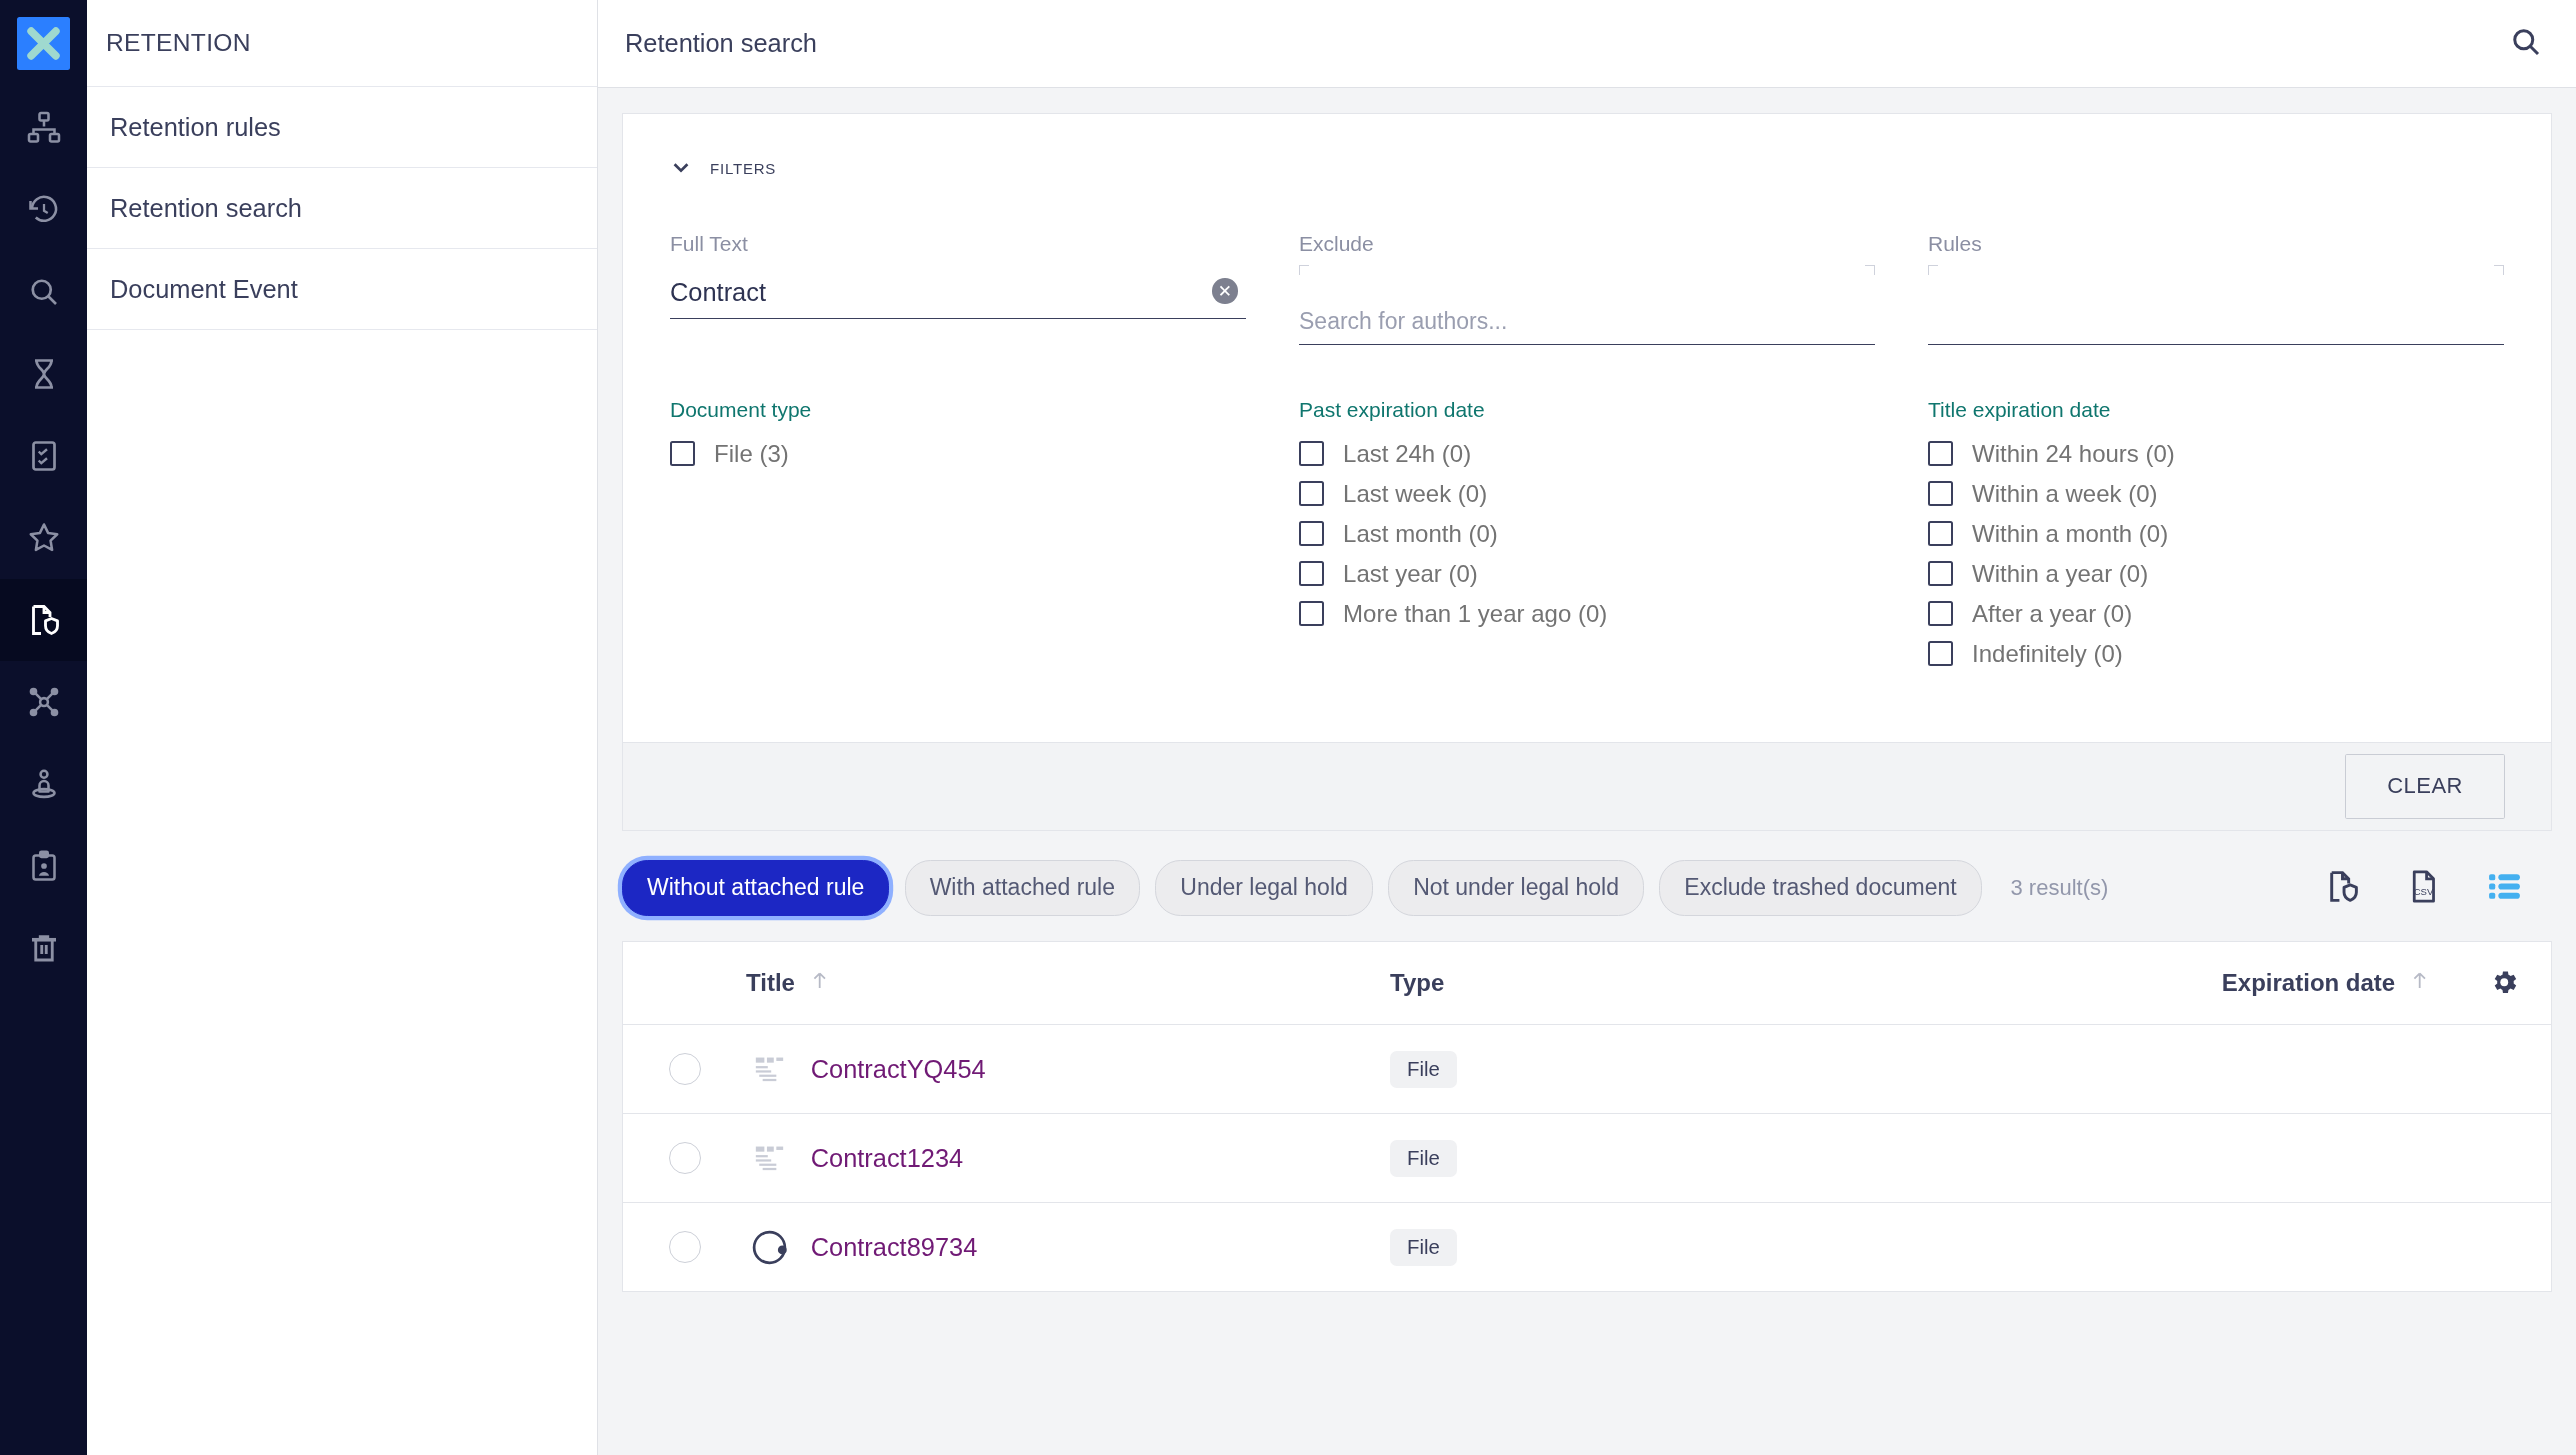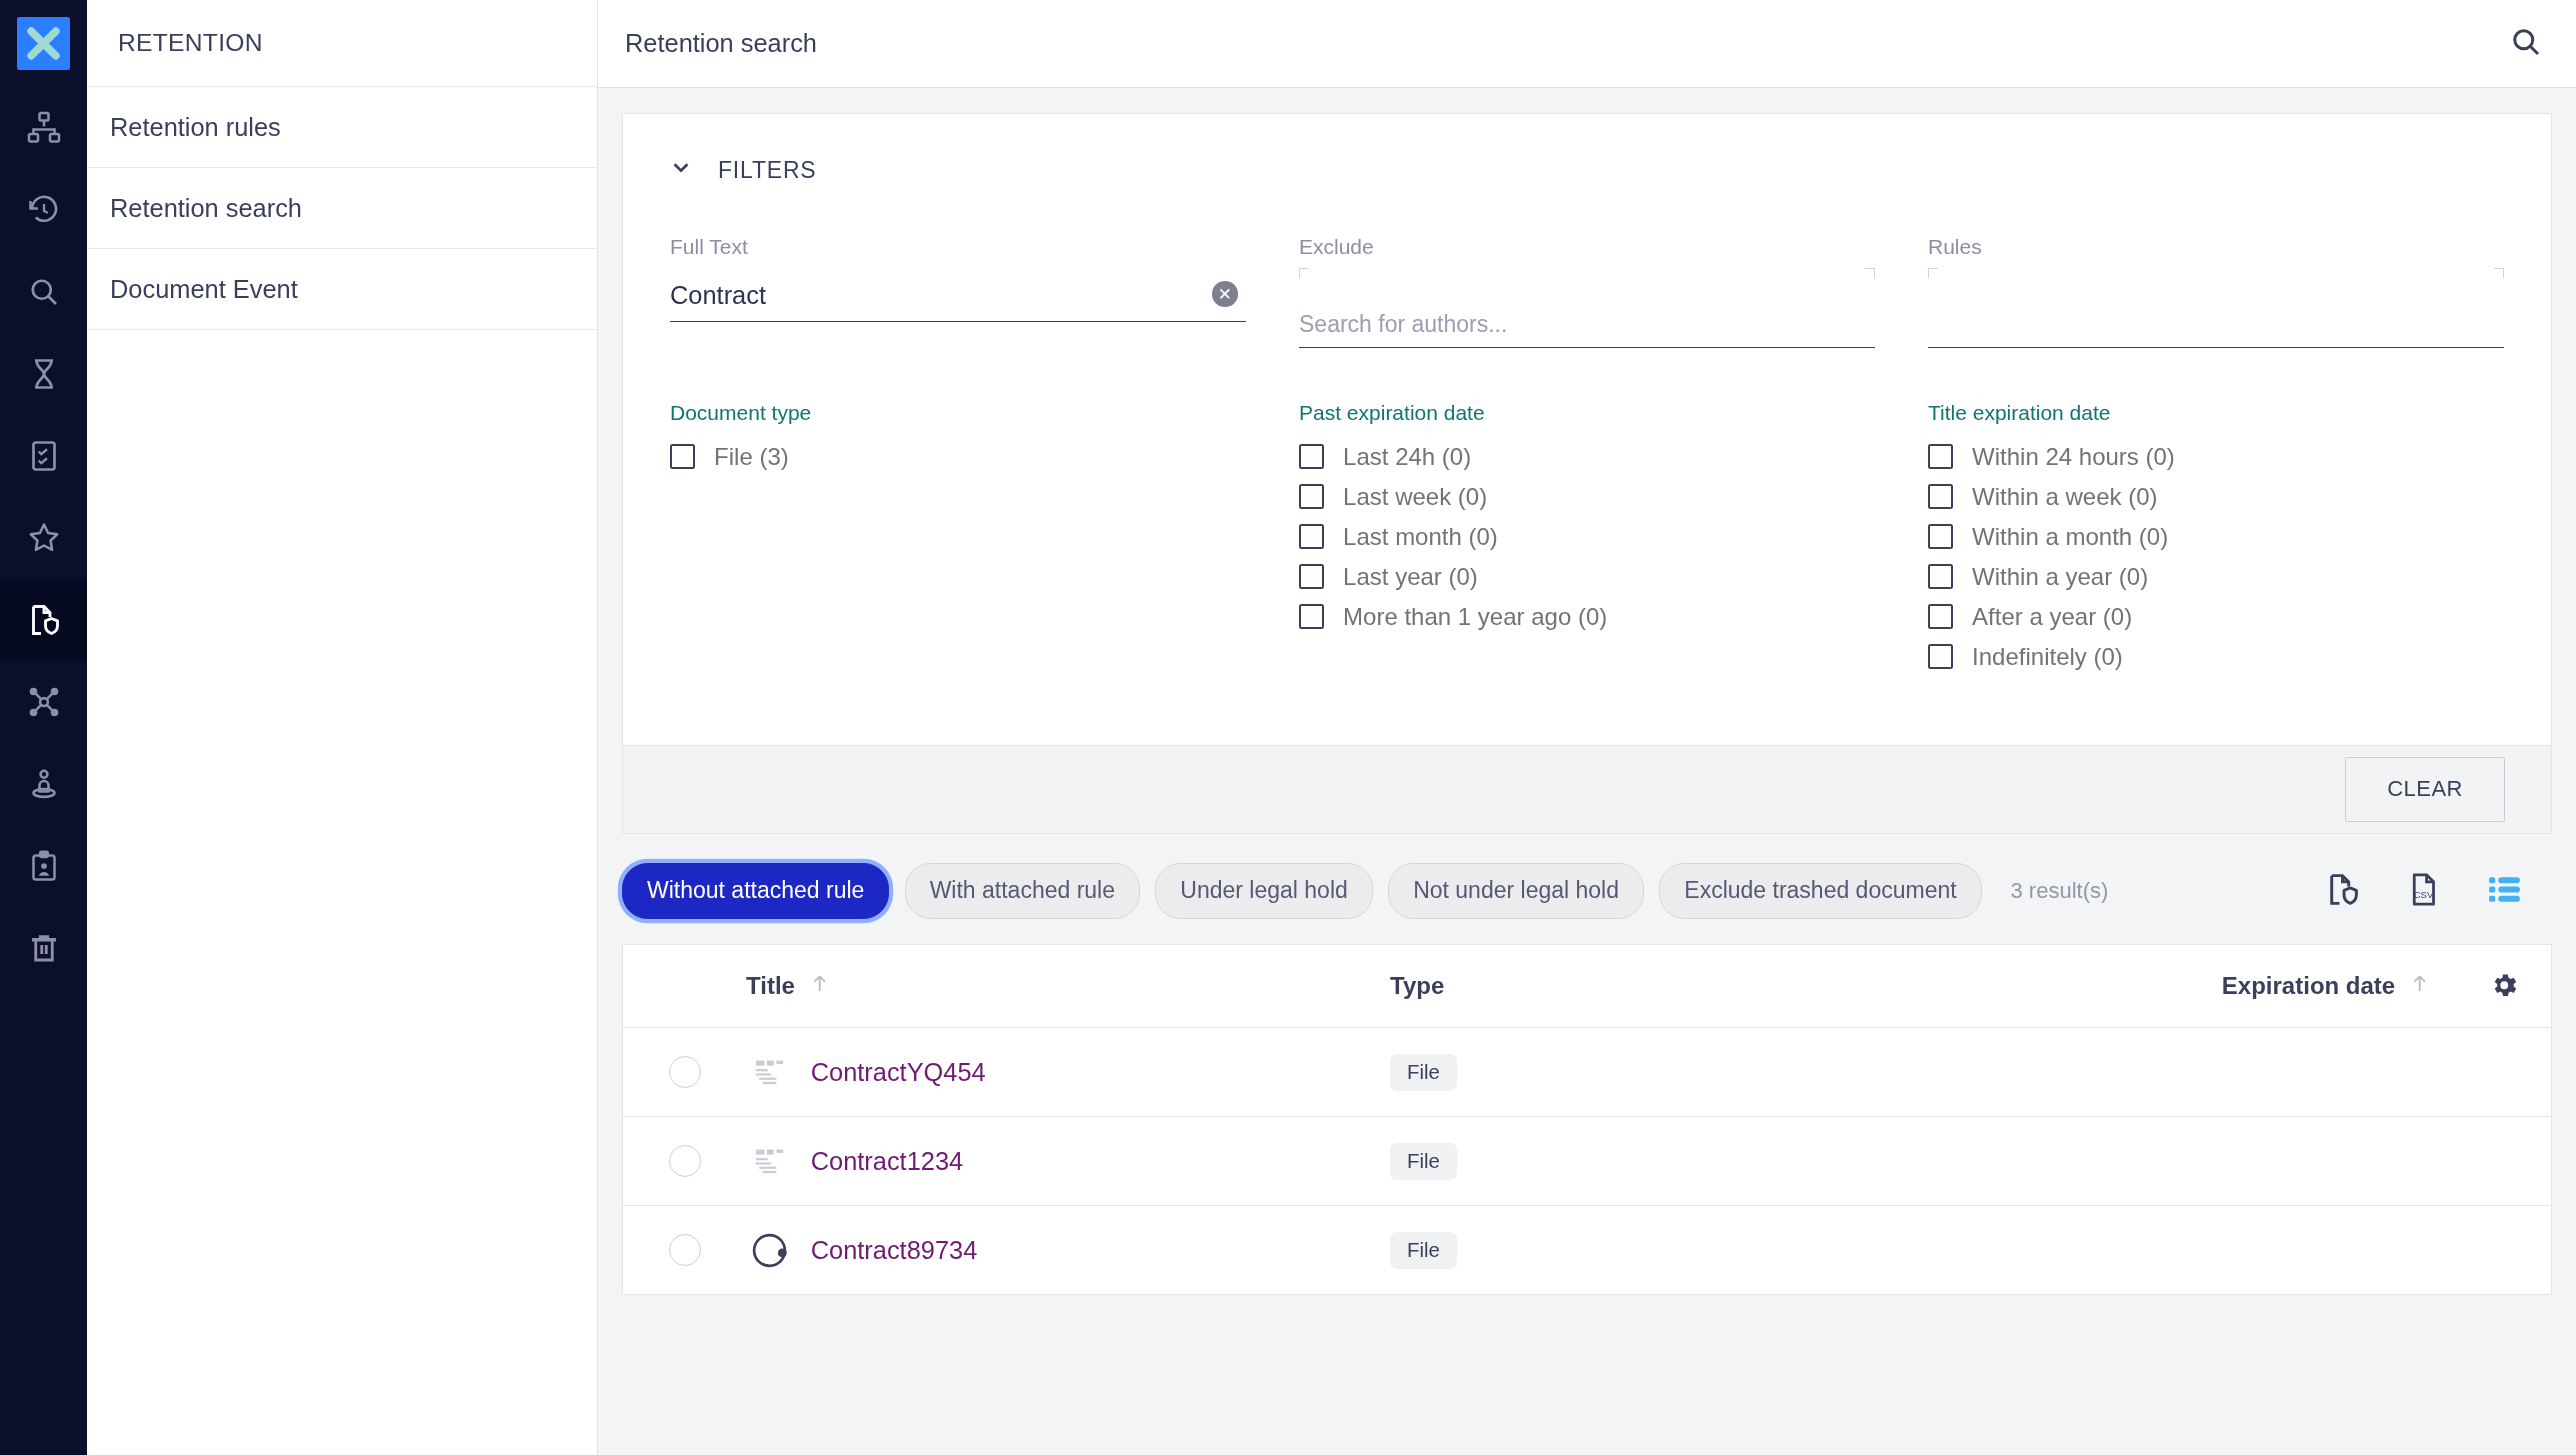--- a/index.html
+++ b/index.html
@@ -29,21 +29,21 @@
   .rail-item.active { background: #060a20; }
   .rail-item svg { display: block; }
 
   
   .subnav {
     width: 511px; min-width: 511px; height: 1455px;
     background: #ffffff; border-right: 0.8px solid #dfe1e6;
   }
   .subnav-title {
     height: 87px; display: flex; align-items: center;
-    padding-left: 31px; font-size: 24.6px; color: #3a3f5c; letter-spacing: 0.3px;
+    padding-left: 19px; font-size: 24.6px; color: #3a3f5c; letter-spacing: 0.3px;
     border-bottom: 0.8px solid #e6e8ee;
   }
   .subnav-item {
     height: 81px; display: flex; align-items: center; padding-left: 23px;
     font-size: 25.4px; color: #3a3f5c;
     border-bottom: 0.8px solid #e6e8ee;
   }
 
   
   .main { flex: 1; display: flex; flex-direction: column; background: #f3f4f6; min-width: 0; }
@@ -52,22 +52,22 @@
     display: flex; align-items: center; justify-content: space-between;
     padding: 0 32px 0 27px;
   }
   .topbar-title { font-size: 25.4px; color: #3a3f5c; }
 
   .content { flex: 1; padding: 25.4px 24px 0 24px; overflow: hidden; }
 
   .panel { background: #fff; border: 0.8px solid #e3e5ea; }
 
   .filters-head {
-    display: flex; align-items: center; gap: 26px;
-    padding: 42px 0 0 47px; font-size: 23px; color: #3a3f5c; letter-spacing: 0.8px;
+    display: flex; align-items: center; gap: 18px;
+    padding: 42px 0 0 47px; font-size: 15px; color: #3a3f5c; letter-spacing: 0.8px;
   }
 
   .grid3 {
     display: grid; grid-template-columns: 1fr 1fr 1fr;
     column-gap: 53px; padding: 51px 47px 0 47px;
   }
   .field-label { font-size: 21px; color: #8b8fa3; margin-bottom: 15.3px; }
   .input-line {
     position: relative; border-bottom: 1.7px solid #3a3f5c;
     height: 47px; display: flex; align-items: center;

